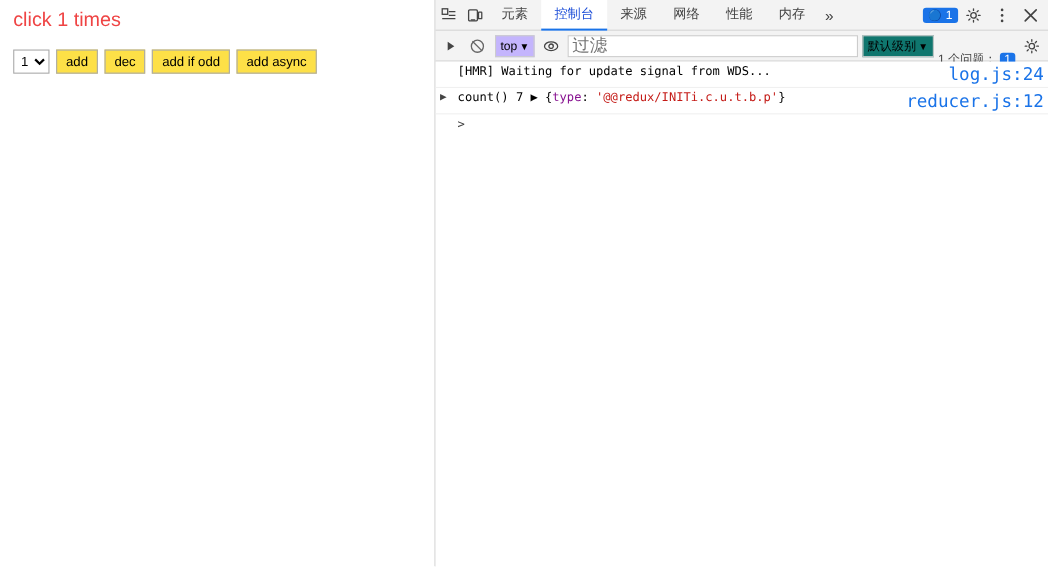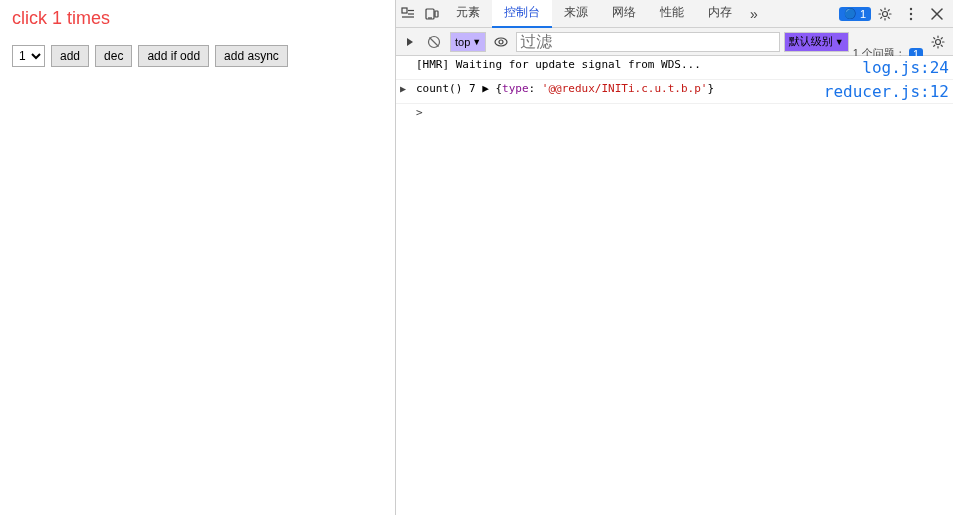--- a/index.html
+++ b/index.html
@@ -41,21 +41,21 @@
       border: 1px solid #aaa;
       background: #fff;
       padding: 2px 2px;
       cursor: pointer;
       height: 22px;
     }
 
     .action-button {
       font-size: 12px;
       border: 1px solid #aaa;
-      background: #e5e5e5;
+      background: #fde047;
       padding: 2px 8px;
       cursor: pointer;
       height: 22px;
       color: #000;
     }
 
     
     #devtools-panel {
       flex: 1;
       height: 515px;
@@ -178,21 +178,21 @@
       font-size: 16px;
       height: 20px;
       outline: none;
       color: #888;
     }
 
     #log-level-select {
       display: flex;
       align-items: center;
       border: 1px solid #ccc;
-      background: #8b5cf6;
+      background: #0f766e;
       padding: 1px 4px;
       font-size: 11px;
       cursor: pointer;
       height: 20px;
       gap: 2px;
     }
 
     #issue-badge {
       display: flex;
       align-items: center;

